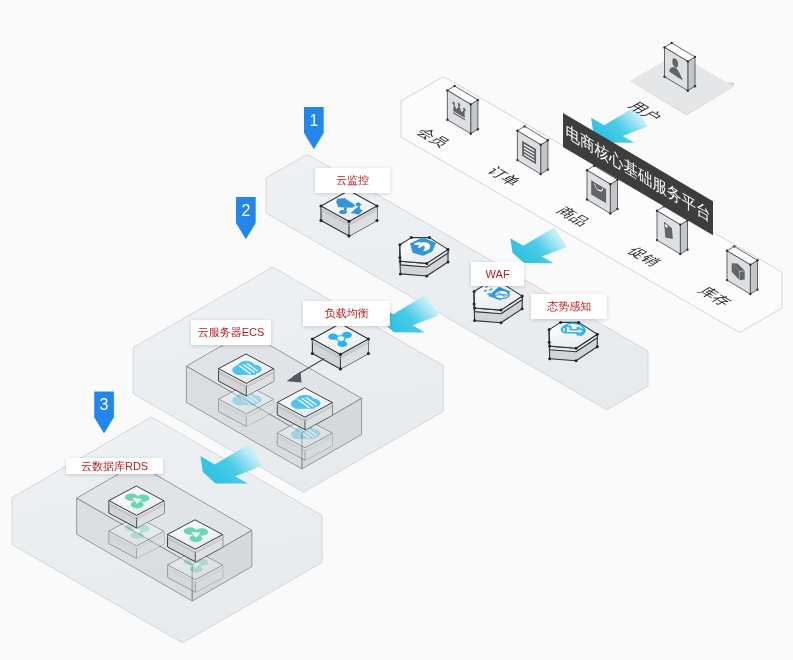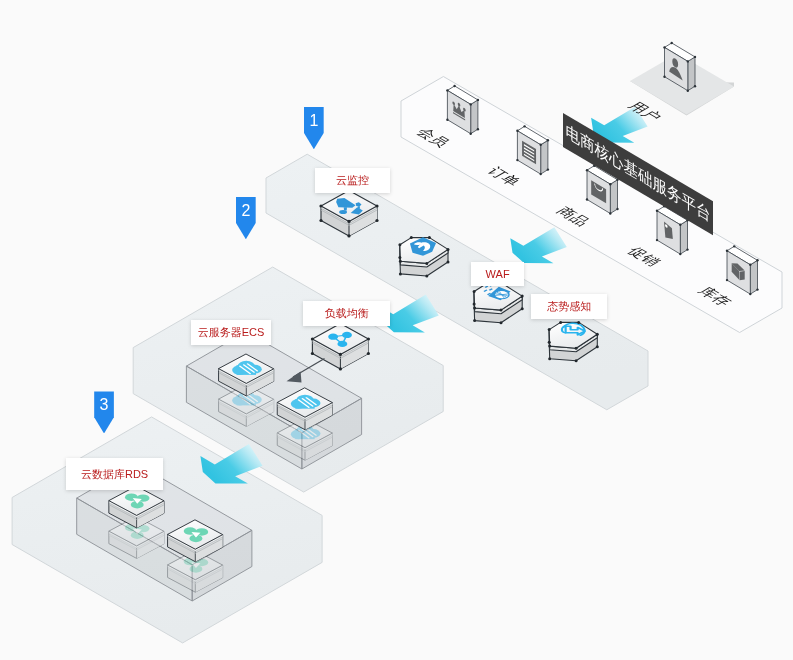--- a/index.html
+++ b/index.html
@@ -459,21 +459,21 @@
     <div class="isolbl" style="left:709.1px;top:285.1px">库存</div>
     <div class="isolbl" style="left:639.0px;top:99.6px">用户</div>
 <div class="banner">
       <span>电商核心基础服务平台</span>
     </div>
 <div class="lbl" style="left:315.0px;top:168.0px;width:75.0px;height:25.0px">云监控</div>
     <div class="lbl" style="left:471.1px;top:262px;width:53.0px;height:24.0px">WAF</div>
     <div class="lbl" style="left:531.3px;top:294.1px;width:76.0px;height:25.0px">态势感知</div>
     <div class="lbl" style="left:303.2px;top:301.1px;width:87px;height:25.0px">负载均衡</div>
     <div class="lbl" style="left:191.1px;top:319.9px;width:80px;height:25.0px">云服务器ECS</div>
-    <div class="lbl" style="left:66.1px;top:458.3px;width:97.0px;height:32px">云数据库RDS</div>
+    <div class="lbl" style="left:66.1px;top:458.3px;width:97.0px;height:16px">云数据库RDS</div>
 <div class="marker" style="left:304.0px;top:107.1px">
       <span class="mknum">1</span>
     </div>
     <div class="marker" style="left:236.0px;top:197.1px">
       <span class="mknum">2</span>
     </div>
     <div class="marker" style="left:94.2px;top:391.4px">
       <span class="mknum">3</span>
     </div>
 </div>

